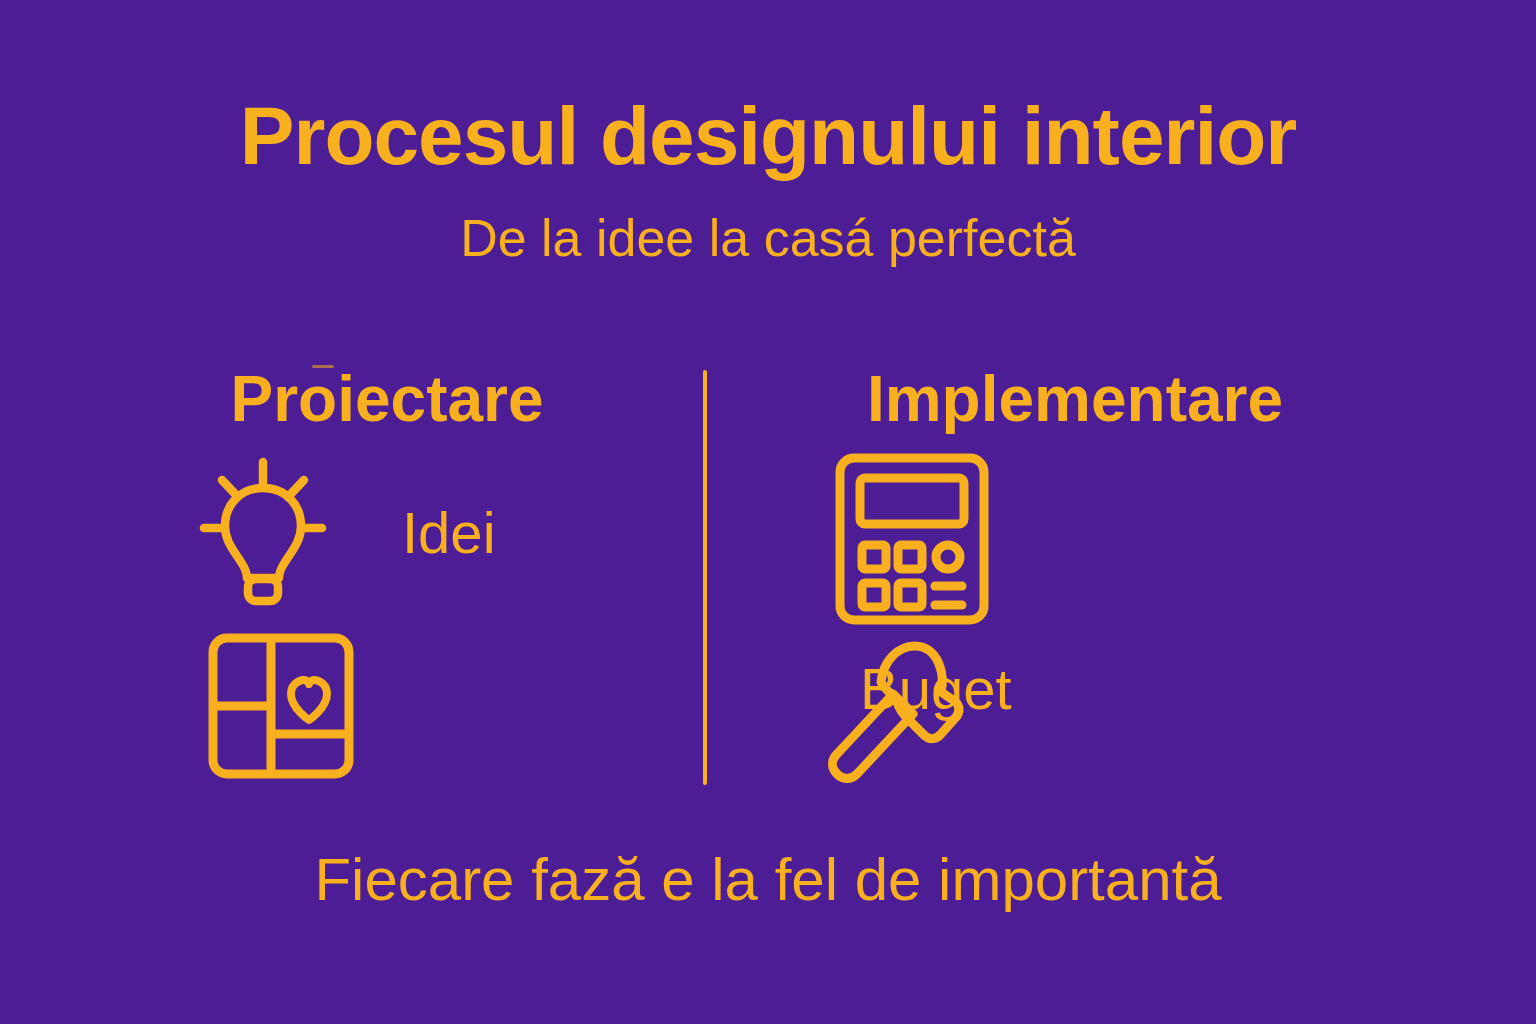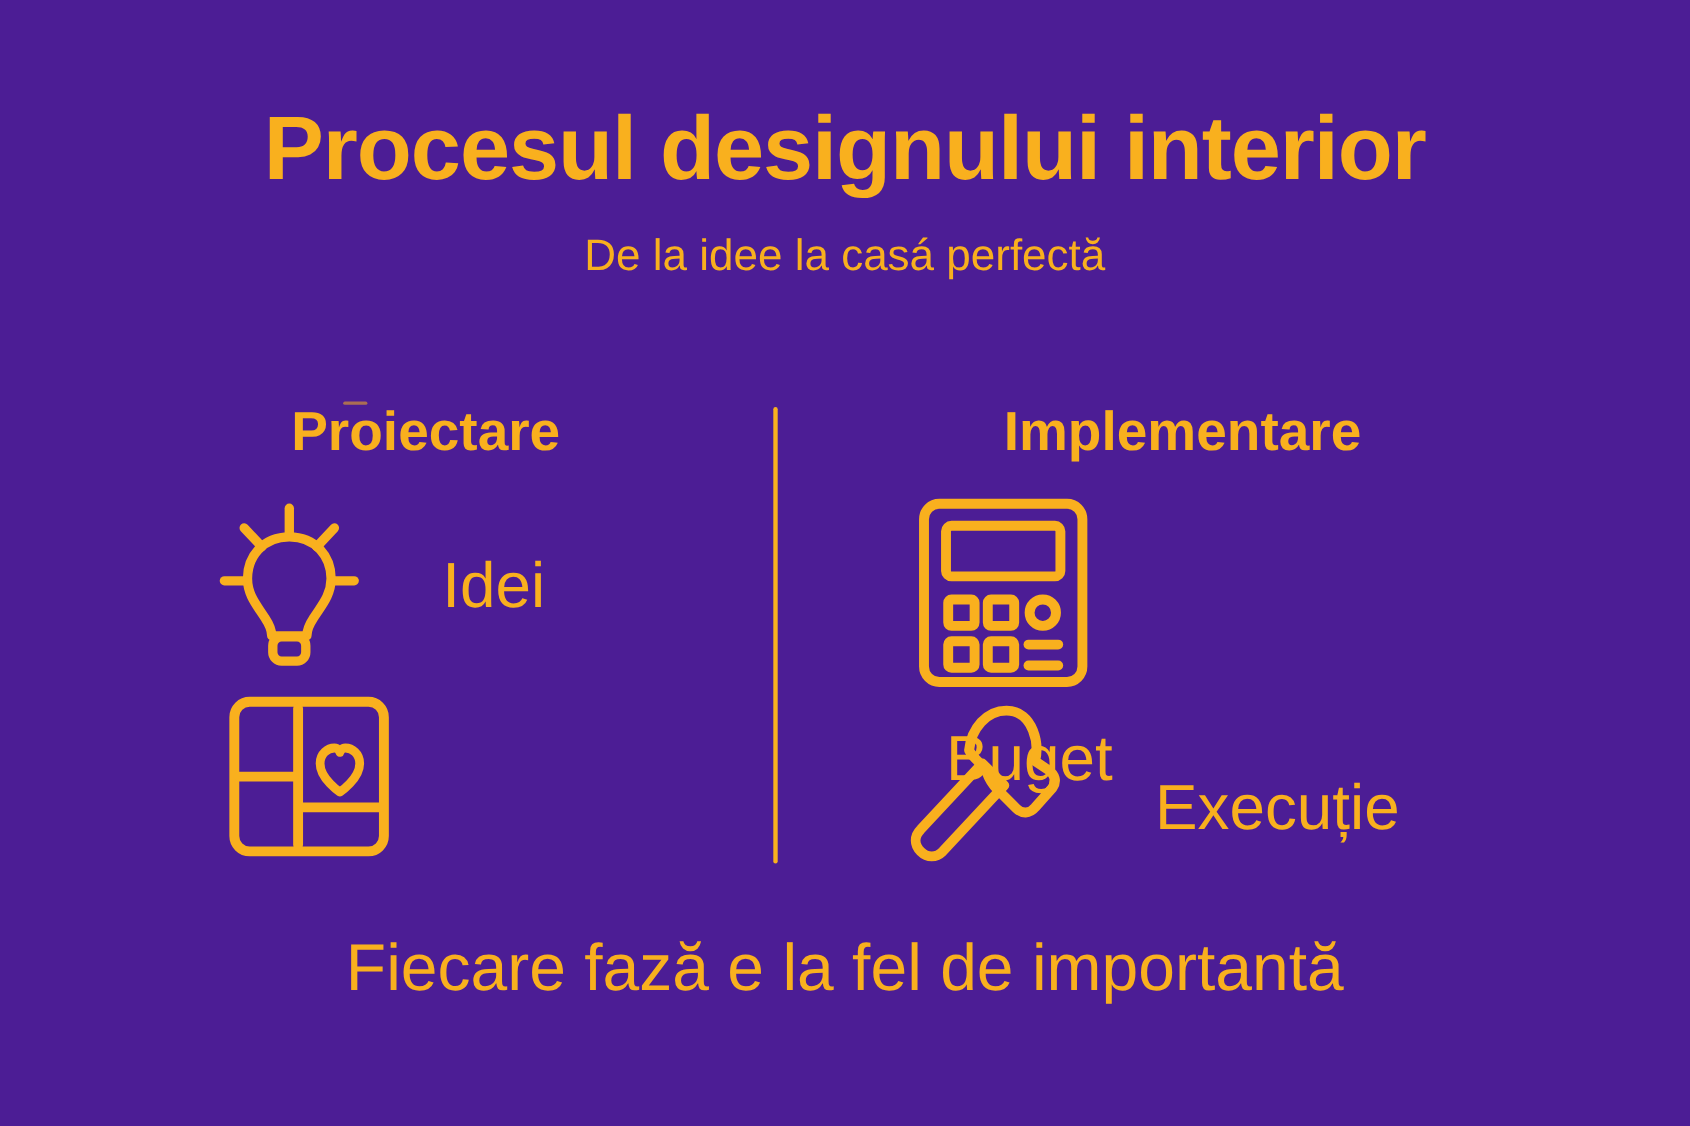--- a/index.html
+++ b/index.html
@@ -33,21 +33,21 @@
     letter-spacing: -1px;
     color: #F9B01E;
     white-space: nowrap;
   }
   .subtitle {
     position: absolute;
     top: 212px;
     left: 0;
     width: 1536px;
     text-align: center;
-    font-size: 40px;
+    font-size: 52px;
     font-weight: normal;
     line-height: 1.0;
     color: #F9B01E;
     white-space: nowrap;
   }
 
   
   .columns {
     position: absolute;
     top: 360px;
@@ -62,21 +62,21 @@
     height: 440px;
   }
   .column.left  { left: 75px; }
   .column.right { left: 755px; }
 
   .col-head {
     position: absolute;
     top: 7px;
     width: 630px;
     text-align: center;
-    font-size: 50px;
+    font-size: 64px;
     font-weight: bold;
     line-height: 1.0;
     color: #F9B01E;
     white-space: nowrap;
   }
   .col-head.left-head  { left: 72px; width: 480px; }
   .col-head.right-head { left: 70px; width: 500px; }
 
   .macron {
     position: absolute;
@@ -244,21 +244,20 @@
                      C 128 36 128 46 126 54
                      L 138 62
                      C 144 66 146 72 142 78
                      L 126 96
                      C 121 102 114 102 109 97
                      L 92 80
                      C 88 76 84 70 82 64
                      C 78 56 70 52 66 44 Z"></path>
           </svg>
         </span>
-        <span class="label label-executie">Execuție</span>
       </div>
     </div>
   </div>
 
   <div class="macron"></div>
 
   <div class="divider"></div>
 
   <div class="footer">Fiecare fază e la fel de importantă</div>
 

